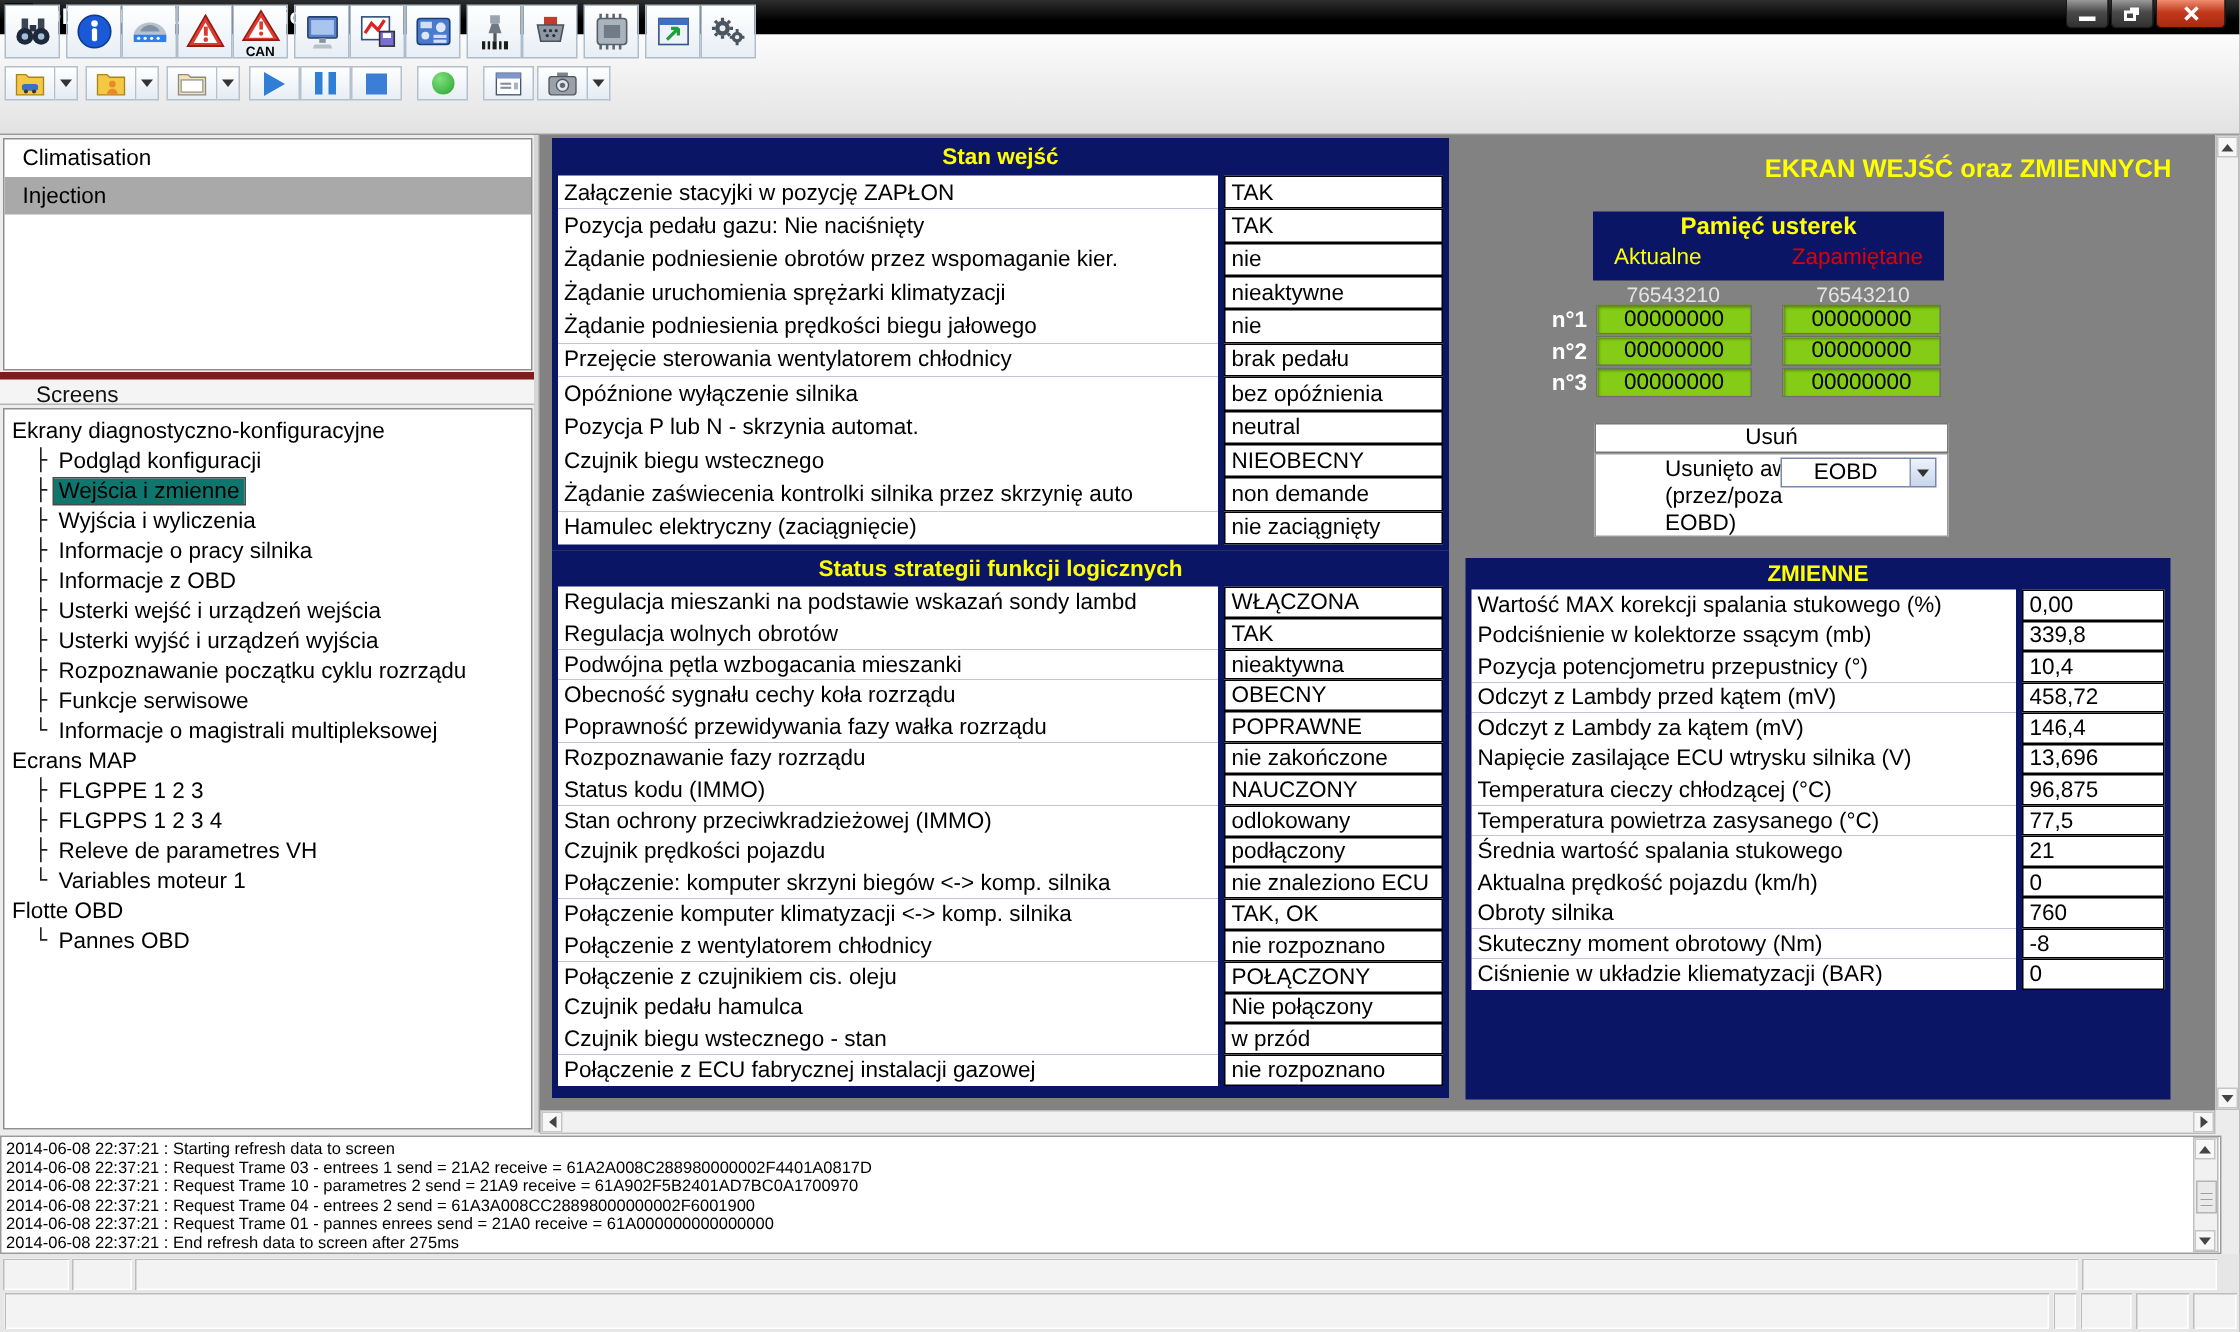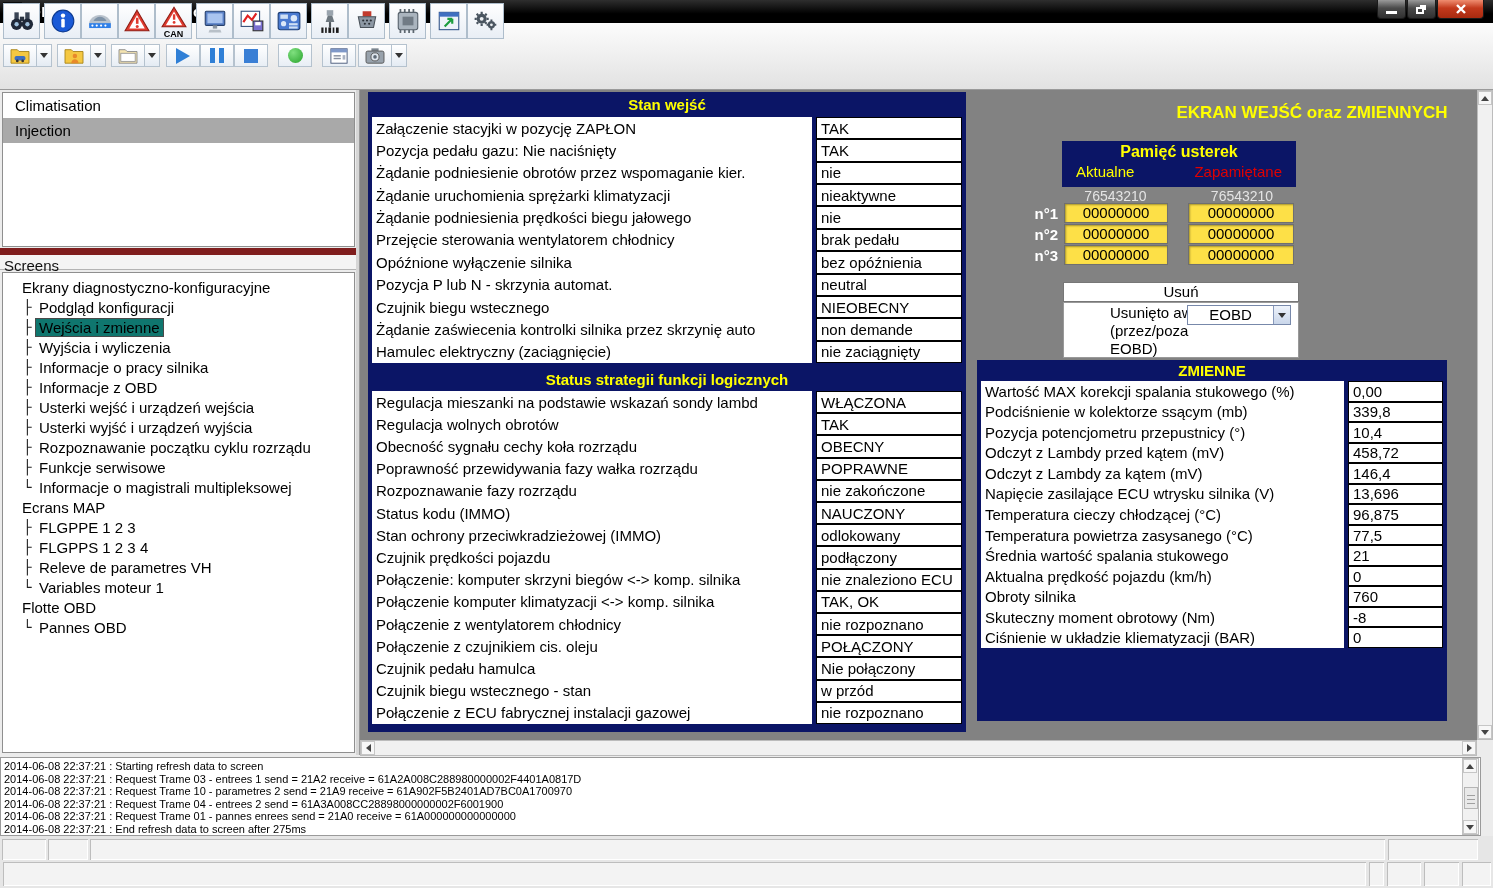--- a/index.html
+++ b/index.html
@@ -43,25 +43,25 @@
   .pause-shape i { width:5px; height:15px; background:#2f7fd6; }
   .stop-shape { width:14px; height:14px; background:#3a7fd5; }
   .rec-shape { width:15px; height:15px; border-radius:50%; background:radial-gradient(circle at 35% 30%, #7fe07f, #28a32c); }
 
   
   .modules-box { left:2px; top:92px; width:353px; height:155px; background:#fff;
     border:1px solid #8f8f8f; overflow:hidden; }
   .module-row { height:25px; line-height:25px; padding-left:12px; font-size:15px; color:#000; cursor:default; }
   .module-row.selected { background:#a9a9a9; }
   .screens-header { left:0; top:248px; width:357px; height:22px; background:#f4f4f4;
-    border-top:7px solid #7f1d1d; border-bottom:1px solid #b4b4b4; font-size:15px; line-height:21px; padding-left:4px; color:#111; }
+    border-top:5px solid #7f1d1d; border-bottom:1px solid #b4b4b4; font-size:15px; line-height:21px; padding-left:24px; color:#111; }
   .tree-box { left:2px; top:272px; width:353px; height:481px; background:#fff;
     border:1px solid #8f8f8f; padding-top:4px; overflow:hidden; }
   .tree-row { height:20px; display:flex; align-items:center; padding-left:20px; font-size:15px; white-space:nowrap; }
-  .tree-row.root { padding-left:16px;align-items:center; }
+  .tree-row.root { padding-left:2px;align-items:center; }
   .tree-prefix { width:13px; font-family:"DejaVu Sans",sans-serif; font-size:14px; color:#222; }
   .tree-row.root .tree-prefix { width:0; overflow:hidden; }
   .tree-label { padding:0 3px; }
   .tree-label.selected { background:#0f766e; outline:1px solid #4a4a4a; }
   .sidebar-divider { left:356px; top:90px; width:4px; height:665px; background:#d6d6d6; border-right:1px solid #9a9a9a; }
 
   
   .workspace { left:360px; top:90px; width:1117px; height:650px; background:#828282; }
 
   
@@ -76,37 +76,37 @@
   .panel-zmienne .lv-value { width:95px; }
 
   .stan-panel { left:368px; top:92px; width:598px; height:275px; }
   .stan-panel .panel-title { height:25px; line-height:26px; }
   .stan-panel .lv-rows { height:246px; }
 
   .status-panel { left:368px; top:367px; width:598px; height:365px; }
   .status-panel .panel-title { height:24px; line-height:25px; }
   .status-panel .lv-rows { height:333px; }
 
-  .panel-zmienne { left:977px; top:360px; width:470px; height:361px; }
+  .panel-zmienne { left:977px; top:372px; width:470px; height:361px; }
   .panel-zmienne .panel-title { height:21px; line-height:22px; }
   .panel-zmienne .lv-rows { height:267px; }
 
   
   .ekran-title { left:1092px; top:103px; width:440px; text-align:center;
     color:#ffff00; font-weight:bold; font-size:17px; }
   .fault-box { left:1062px; top:141px; width:234px; height:46px; background:#0b1566; }
   .fault-title { text-align:center; color:#ffff00; font-weight:bold; font-size:16px; line-height:22px; }
   .fault-cols { display:flex; justify-content:space-between; padding:0 14px; font-size:15px; }
   .fault-col-current { color:#ffff00; }
   .fault-col-stored { color:#e00000; }
   .bits { color:#e4e4e4; font-size:14px; text-align:center; }
   .bits-current { left:1064px; top:188px; width:103px; }
   .bits-stored { left:1189px; top:188px; width:106px; }
   .fault-row-label { color:#ffffff; font-weight:bold; font-size:15px; text-align:right; width:38px; }
-  .fm-input { background:#fde047; border:1px solid #6f6f6f; box-shadow:inset 1px 1px 2px rgba(0,0,0,.35);
+  .fm-input { background:#84cc16; border:1px solid #6f6f6f; box-shadow:inset 1px 1px 2px rgba(0,0,0,.35);
     text-align:center; font-size:15px; height:20px; line-height:18px; }
   .fault-grid { left:1020px; top:203px; width:280px; }
   .fault-grid .f-row { display:flex; align-items:center; margin-bottom:1px; height:20px; }
   .fault-grid .cur { width:104px; margin-left:6px; }
   .fault-grid .sto { width:106px; margin-left:20px; }
 
   .erase-btn { left:1063px; top:282px; width:236px; height:20px; background:#fff; border:1px solid #777;
     text-align:center; font-size:15px; line-height:18px; cursor:default; }
   .erase-note { left:1063px; top:302px; width:236px; height:56px; background:#fff; border:1px solid #999;
     padding:1px 0 0 4px; }
@@ -549,20 +549,24 @@
       <div class="lv-row">
         <div class="lv-label">Regulacja mieszanki na podstawie wskazań sondy lambd</div>
         <div class="lv-value">WŁĄCZONA</div>
       </div>
 
       <div class="lv-row">
         <div class="lv-label">Regulacja wolnych obrotów</div>
         <div class="lv-value">TAK</div>
       </div>
 
+      <div class="lv-row">
+        <div class="lv-label">Podwójna pętla wzbogacania mieszanki</div>
+        <div class="lv-value">nieaktywna</div>
+      </div>
 
       <div class="lv-row">
         <div class="lv-label">Obecność sygnału cechy koła rozrządu</div>
         <div class="lv-value">OBECNY</div>
       </div>
 
       <div class="lv-row">
         <div class="lv-label">Poprawność przewidywania fazy wałka rozrządu</div>
         <div class="lv-value">POPRAWNE</div>
       </div>

